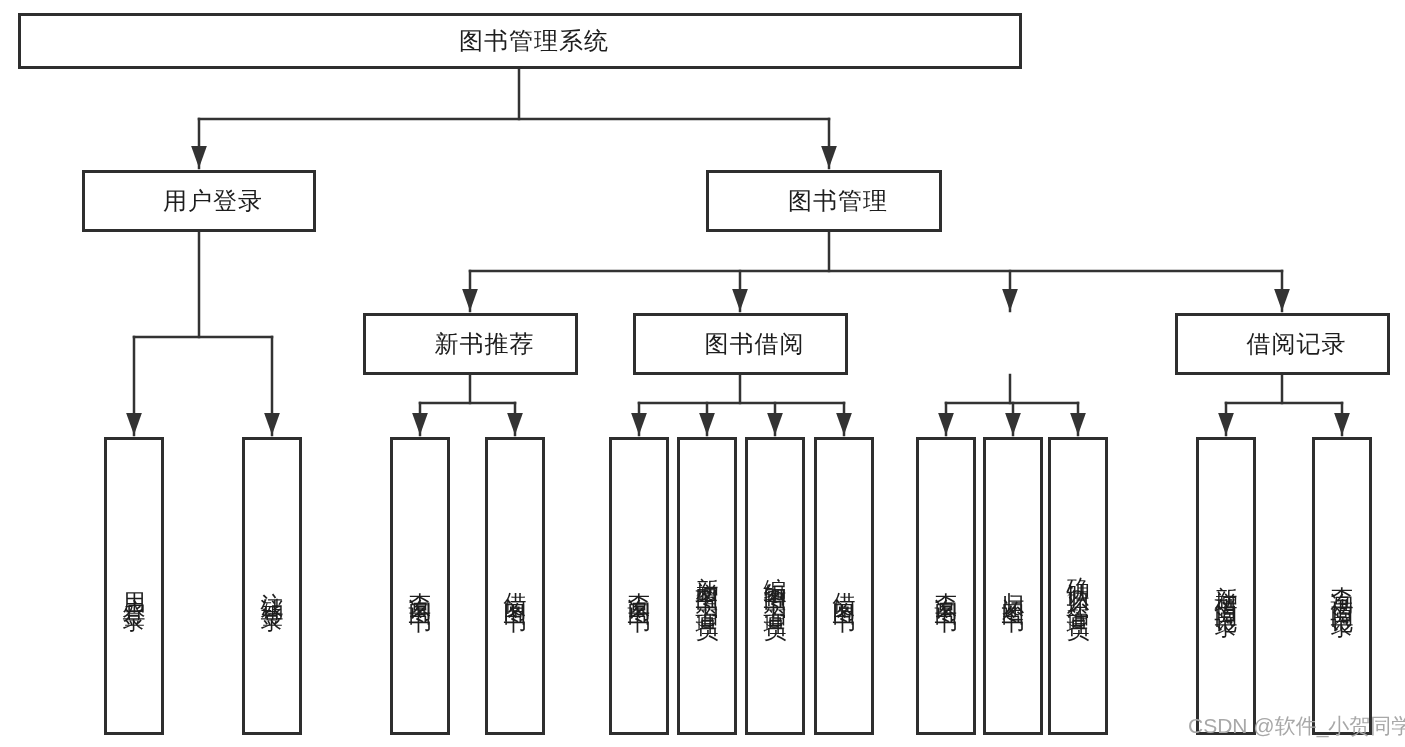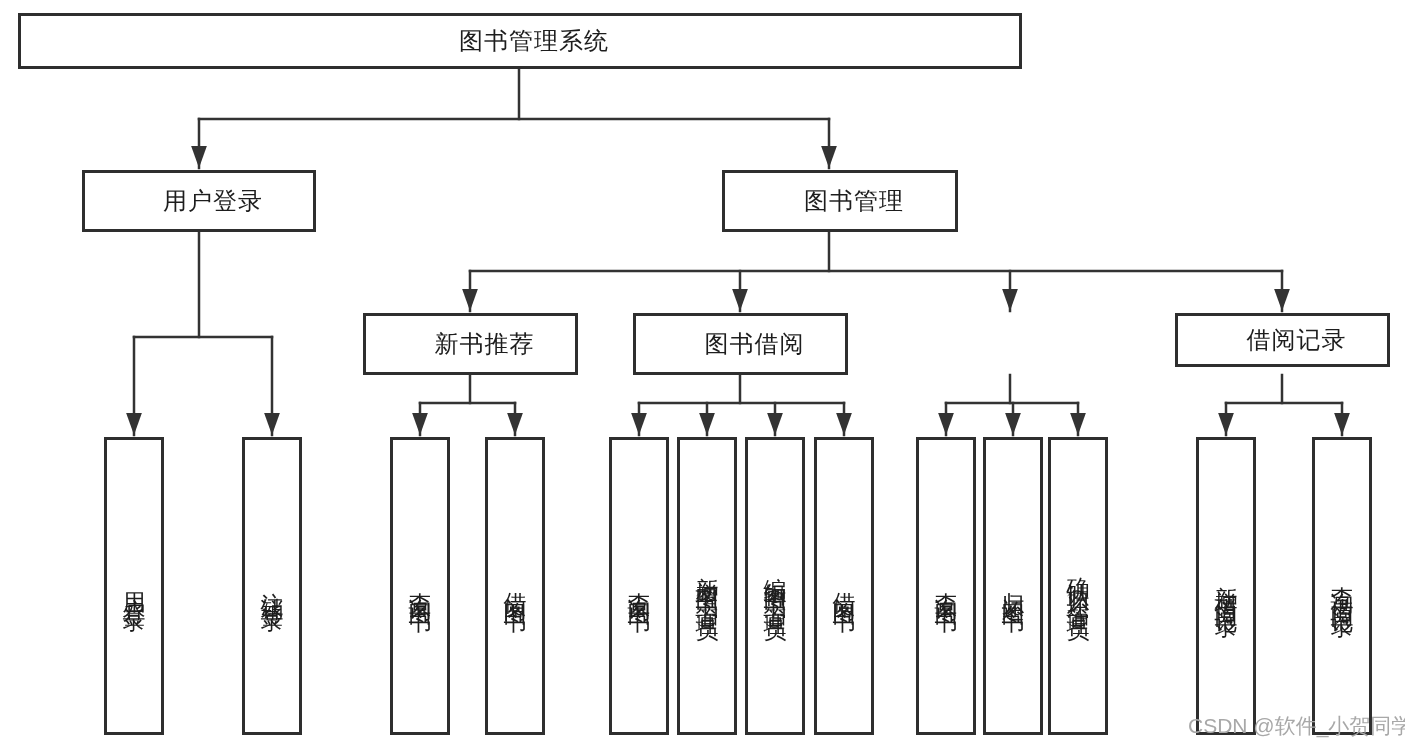--- a/index.html
+++ b/index.html
@@ -116,25 +116,25 @@
         <line x1="1226" y1="403" x2="1342" y2="403"></line>
         <line x1="1226" y1="403" x2="1226" y2="435" marker-end="url(#arrow)"></line>
         <line x1="1342" y1="403" x2="1342" y2="435" marker-end="url(#arrow)"></line>
       </g>
     </g>
   </svg>
 
   <div class="box hbox" style="left:18px; top:13px; width:1004px; height:56px;">图书管理系统</div>
 
   <div class="box hbox" style="left:82px; top:170px; width:234px; height:62px;">用户登录</div>
-  <div class="box hbox" style="left:722px; top:170px; width:236px; height:62px;">图书管理</div>
+  <div class="box hbox" style="left:706px; top:170px; width:236px; height:62px;">图书管理</div>
 
   <div class="box hbox" style="left:363px; top:313px; width:215px; height:62px;">新书推荐</div>
   <div class="box hbox" style="left:633px; top:313px; width:215px; height:62px;">图书借阅</div>
-  <div class="box hbox" style="left:1175px; top:313px; width:215px; height:54px;">借阅记录</div>
+  <div class="box hbox" style="left:1175px; top:313px; width:215px; height:62px;">借阅记录</div>
 
   <div class="box vbox" style="left:104px; top:437px; width:60px; height:298px;">用户登录</div>
   <div class="box vbox" style="left:242px; top:437px; width:60px; height:298px;">注销登录</div>
 
   <div class="box vbox" style="left:390px; top:437px; width:60px; height:298px;">查询图书</div>
   <div class="box vbox" style="left:485px; top:437px; width:60px; height:298px;">借阅图书</div>
 
   <div class="box vbox" style="left:609px; top:437px; width:60px; height:298px;">查询图书</div>
   <div class="box vbox" style="left:677px; top:437px; width:60px; height:298px;">新增图书（管理员）</div>
   <div class="box vbox" style="left:745px; top:437px; width:60px; height:298px;">编辑图书（管理员）</div>

